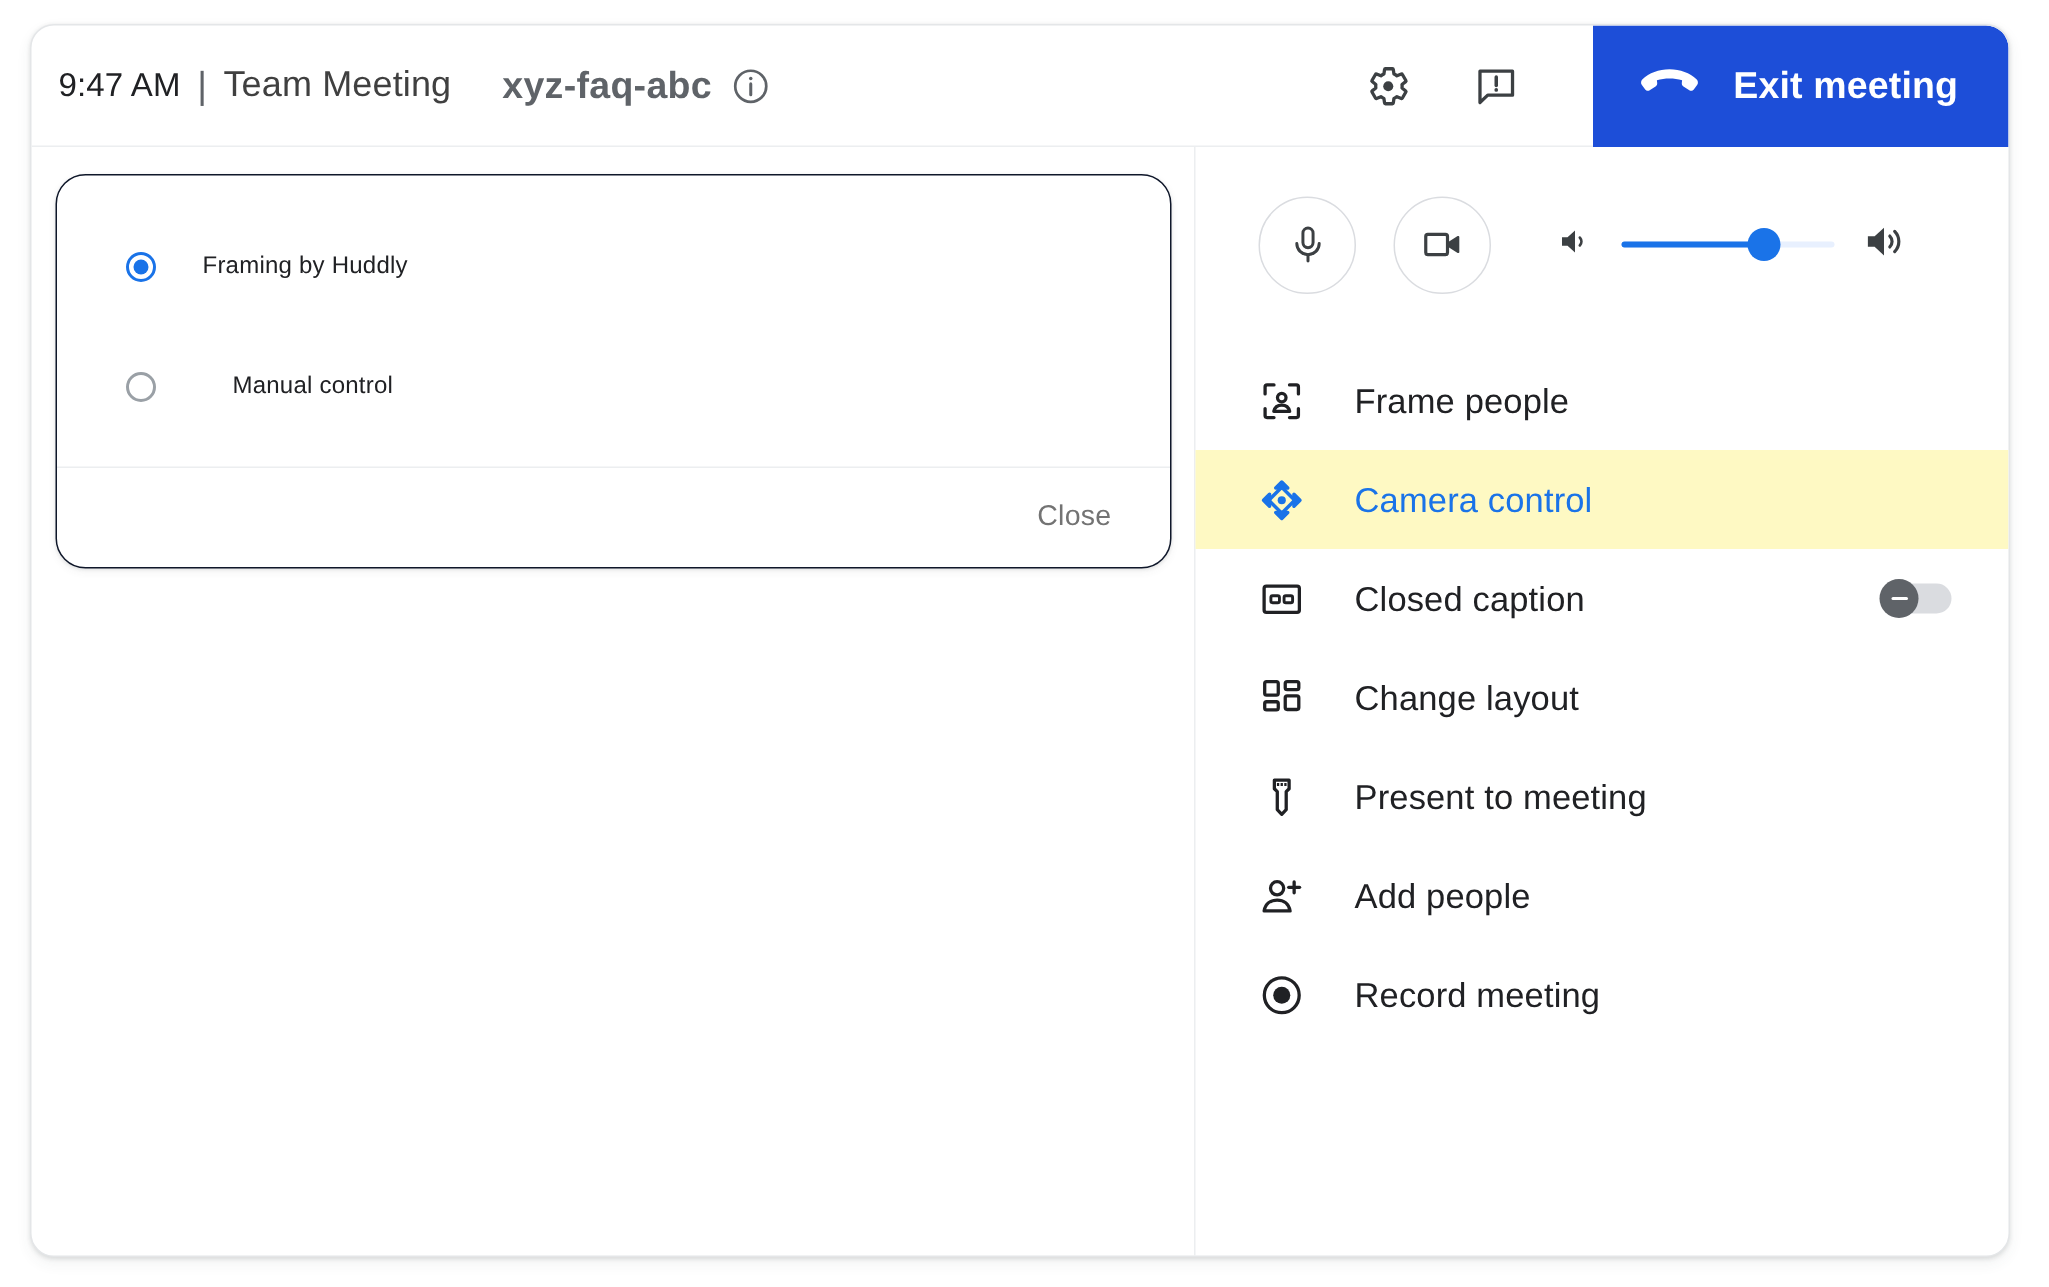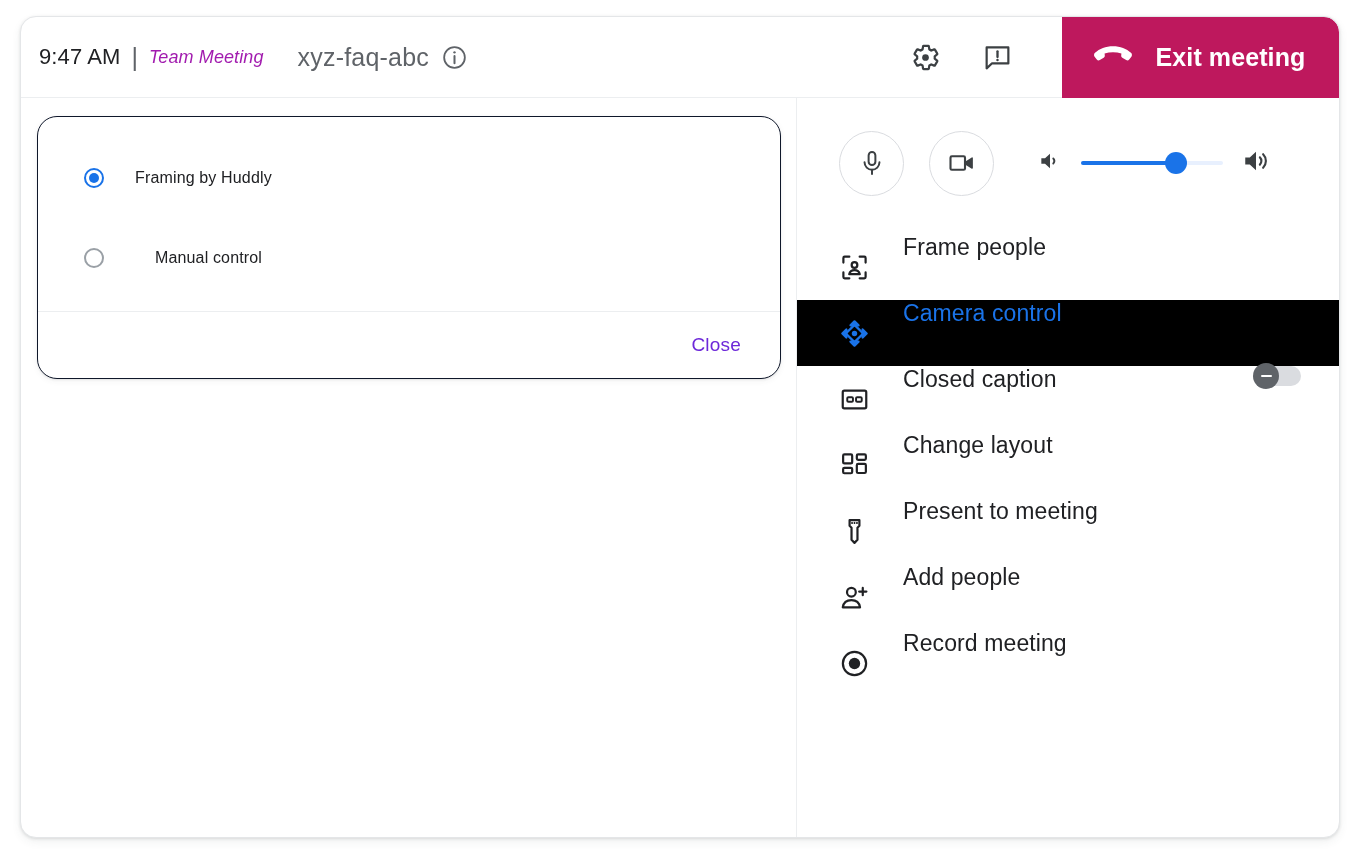--- a/index.html
+++ b/index.html
@@ -35,42 +35,41 @@
   }
   .hdr-time {
     font-size: 22px; color: #202124; letter-spacing: .1px;
     white-space: nowrap;
   }
   .hdr-sep {
     font-size: 25px; color: #5f6368;
     margin: 0 11px; font-weight: 300;
   }
   .hdr-title {
-    font-size: 18px; color: #a21caf; letter-spacing: .1px;
+    font-size: 24px; color: #404040; letter-spacing: .1px;
     white-space: nowrap;
-    font-style: italic;
   }
   .hdr-code {
     font-size: 25px; color: #5f6368; letter-spacing: .2px;
-    margin-left: 34px; white-space: nowrap;
+    margin-left: 34px; white-space: nowrap; font-weight: bold;
   }
   .hdr-info { margin-left: 12px; display: flex; align-items: center; cursor: pointer; }
 
   #header-right { display: flex; align-items: center; height: 100%; }
   .hdr-icon-btn {
     width: 46px; height: 46px;
     display: flex; align-items: center; justify-content: center;
     border-radius: 50%; cursor: pointer;
   }
   #gear-btn { margin-right: 26px; }
   #feedback-btn { margin-right: 42px; }
 
   #exit-meeting-button {
     height: 81px; min-width: 277px;
-    background: #be185d;
+    background: #1d4ed8;
     border-top-right-radius: 15px;
     display: flex; align-items: center; justify-content: center;
     gap: 22px; padding: 0 30px 0 26px;
     cursor: pointer; border: none;
   }
   #exit-meeting-label {
     color: #ffffff; font-size: 25px; font-weight: 700;
     letter-spacing: .1px; white-space: nowrap;
   }
 
@@ -121,21 +120,21 @@
     margin-left: 31px;
     font-size: 16px; color: #202124; letter-spacing: .15px;
   }
   #framing-dialog-footer {
     border-top: 1px solid #eceef0;
     height: 67px;
     display: flex; align-items: center; justify-content: flex-end;
     padding-right: 31px;
   }
   #close-button {
-    font-size: 19px; color: #6d28d9; letter-spacing: .2px;
+    font-size: 19px; color: #737373; letter-spacing: .2px;
     cursor: pointer; background: none; border: none;
     font-family: inherit; padding: 6px 8px; border-radius: 4px;
   }
 
   
   #av-controls {
     display: flex; align-items: center;
     height: 130px; padding-left: 42px;
   }
   .circle-btn {
@@ -163,25 +162,25 @@
   }
   #volume-slider-thumb {
     position: absolute; top: 50%;
     width: 22px; height: 22px; border-radius: 50%;
     background: #1a73e8; transform: translate(-50%, -50%);
   }
 
   
   #control-menu { margin-top: 6px; }
   .menu-row {
-    display: flex; 
+    display: flex; align-items: center;
     height: 66px; padding-left: 42px; padding-right: 38px;
     cursor: pointer;
   }
-  .menu-row.active { background: #000000; }
+  .menu-row.active { background: #fef9c3; }
   .menu-icon {
     width: 38px; flex: 0 0 38px;
     display: flex; align-items: center; justify-content: flex-start;
   }
   .menu-label {
     margin-left: 26px;
     font-size: 23px; color: #202124; letter-spacing: .1px;
     white-space: nowrap;
   }
   .menu-row.active .menu-label { color: #1a73e8; }

